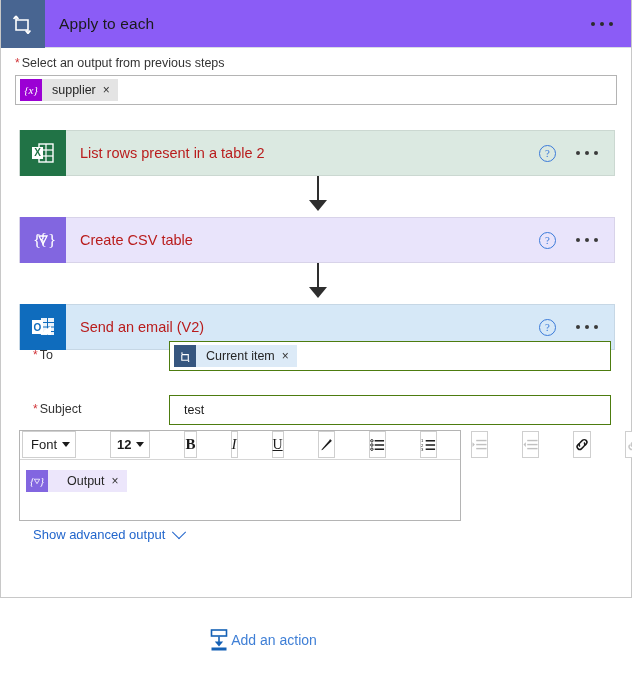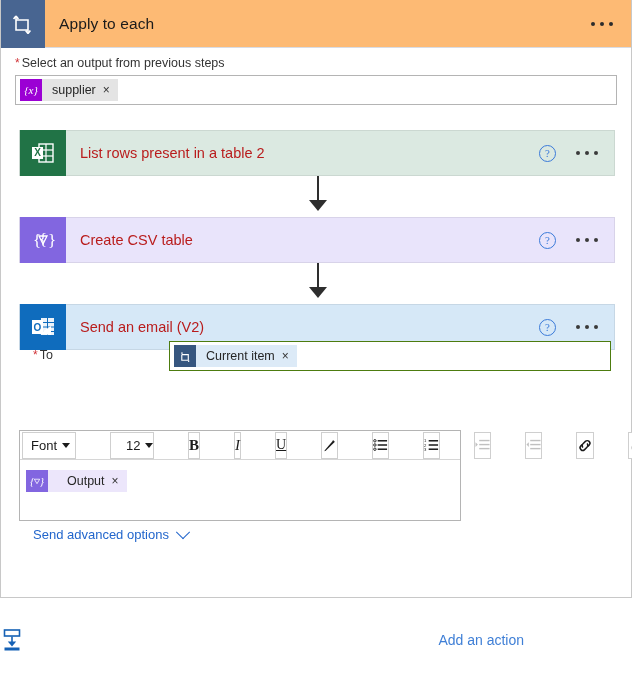--- a/index.html
+++ b/index.html
@@ -11,21 +11,21 @@
   }
   .canvas { position: relative; width: 632px; height: 689px; background: #fff; }
 
   
   .scope-card {
     position: absolute; left: 0; top: 0; width: 632px; height: 598px;
     background: #fff; border: 1px solid #c8c8c8; border-top: none;
   }
   .scope-header {
     display: flex; align-items: center;
-    height: 48px; background: #fdba74; border-bottom: 1px solid #d8dce4;
+    height: 48px; background: #8b5cf6; border-bottom: 1px solid #d8dce4;
   }
   .scope-icon-box {
     width: 44px; height: 48px; background: #486591;
     display: flex; align-items: center; justify-content: center; flex: 0 0 44px;
   }
   .scope-title {
     margin-left: 14px; font-size: 15.5px; color: #1b1b1b; letter-spacing: .1px;
   }
   .scope-ellipsis {
     margin-left: auto; margin-right: 18px; display: flex; gap: 5px; cursor: pointer;
@@ -101,30 +101,30 @@
   .form-input {
     border: 1px solid #4d7c0f; background: #fff; width: 442px;
     display: flex; align-items: center;
   }
   .form-input.h30 { height: 30px; padding: 0 4px; }
   .input-text { font-size: 12.5px; color: #1b1b1b; padding-left: 10px; }
 
   
   .rte { border: 1px solid #b4b4b4; background: #fff; width: 442px; }
   .rte-toolbar {
-    display: flex; align-items: center; height: 29px;
+    display: flex; height: 29px;
     border-bottom: 1px solid #d6d6d6; padding: 0 1px; gap: 32px;
   }
   .tb-sel {
     display: flex; align-items: center; justify-content: space-between;
     height: 27px; border: 1px solid #cfcfcf; margin: 0 1px; padding: 0 5px 0 8px;
     font-size: 13px; color: #1b1b1b; cursor: pointer; background: #fff;
   }
   .tb-sel.font { width: 96px; }
-  .tb-sel.size { width: 44px; padding-left: 15px; }
+  .tb-sel.size { width: 44px; padding-left: 6px; font-weight: bold; }
   .caret {
     width: 0; height: 0; border-left: 4.5px solid transparent;
     border-right: 4.5px solid transparent; border-top: 5px solid #1b1b1b; margin-left: 5px;
   }
   .tb-btn {
     width: 26px; height: 27px; border: 1px solid #cfcfcf; margin: 0 1px; background: #fff;
     display: flex; align-items: center; justify-content: center; cursor: pointer;
     font-size: 14px; color: #1b1b1b;
   }
   .tb-btn.dis { color: #c0c0c0; cursor: default; }
@@ -138,21 +138,21 @@
   .adv-link {
     position: absolute; left: 32px; display: flex; align-items: center; gap: 9px;
     font-size: 13px; color: #2266cc; cursor: pointer;
   }
   .chev-down {
     width: 10px; height: 10px; border-right: 1.6px solid #2266cc;
     border-bottom: 1.6px solid #2266cc; transform: rotate(45deg) translate(-2px,-2px);
   }
   .add-action {
     position: absolute; left: 0; width: 524px; display: flex;
-    align-items: center; justify-content: space-between; gap: 0;
+    align-items: center; justify-content: center; gap: 0;
     font-size: 14px; color: #3f7fd6; cursor: pointer;
   }
   svg { display: block; }
 </style>
 </head>
 <body>
 
 <div class="canvas">
 
   <div class="scope-card">
@@ -277,20 +277,28 @@
             </svg>
           </span>
           <span class="chip-body blue">
             <span>Current item</span>
             <span class="chip-x">×</span>
           </span>
         </span>
       </div>
     </div>
 
+    <div class="form-row" style="top:395px;">
+      <div class="form-label">
+        <span class="req-star">*</span><span>Subject</span>
+      </div>
+      <div class="form-input h30">
+        <span class="input-text">test</span>
+      </div>
+    </div>
 
     <div class="form-row" style="top:430px;">
 
       <div class="rte">
         <div class="rte-toolbar">
 
           <div class="tb-sel font">
             <span>Font</span>
             <span class="caret"></span>
           </div>
@@ -381,21 +389,21 @@
             <span class="chip-body lav">
               <span>Output</span>
               <span class="chip-x">×</span>
             </span>
           </span>
         </div>
       </div>
     </div>
 
     <div class="adv-link" style="top:527px;">
-      <span>Send advanced options</span>
+      <span>Show advanced output</span>
       <span class="chev-down"></span>
     </div>
 
   </div>
 
   <div class="add-action" style="top:628px;">
     <span>
       <svg width="24" height="24" viewBox="0 0 24 24">
         <rect x="4.5" y="2" width="15" height="6" fill="none" stroke="#1561b5" stroke-width="1.6"></rect>
         <line x1="12" y1="8.5" x2="12" y2="16" stroke="#1561b5" stroke-width="1.6"></line>

